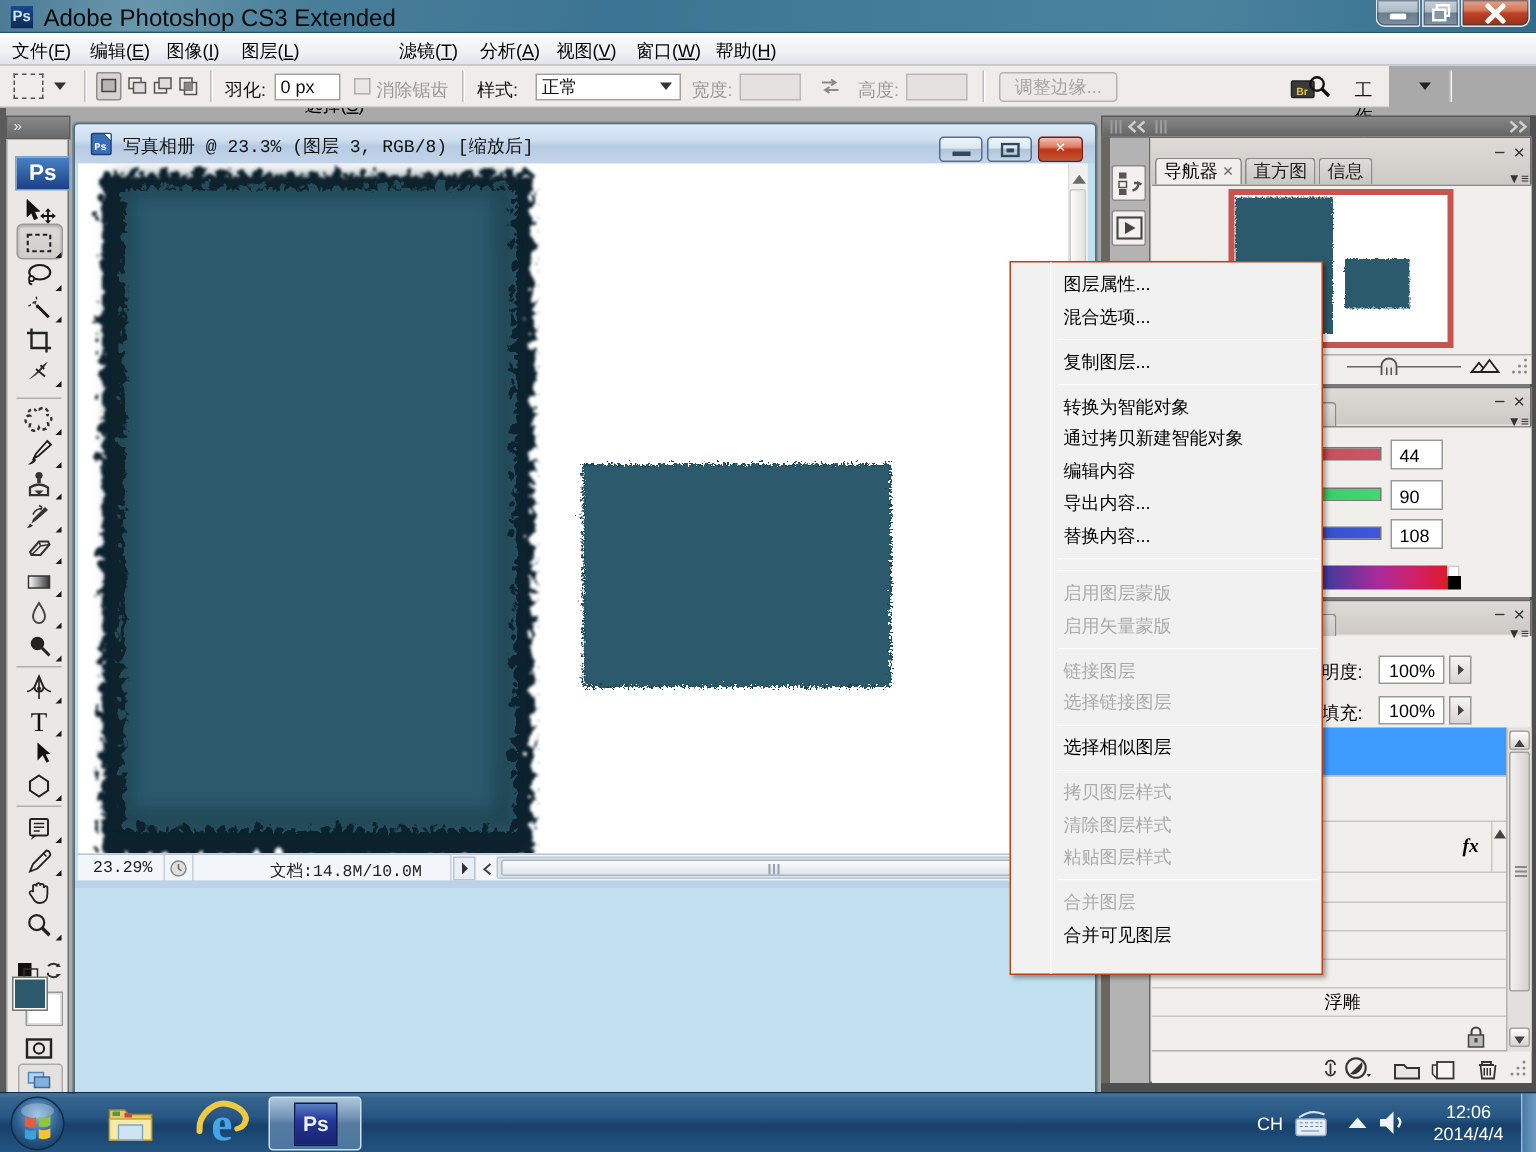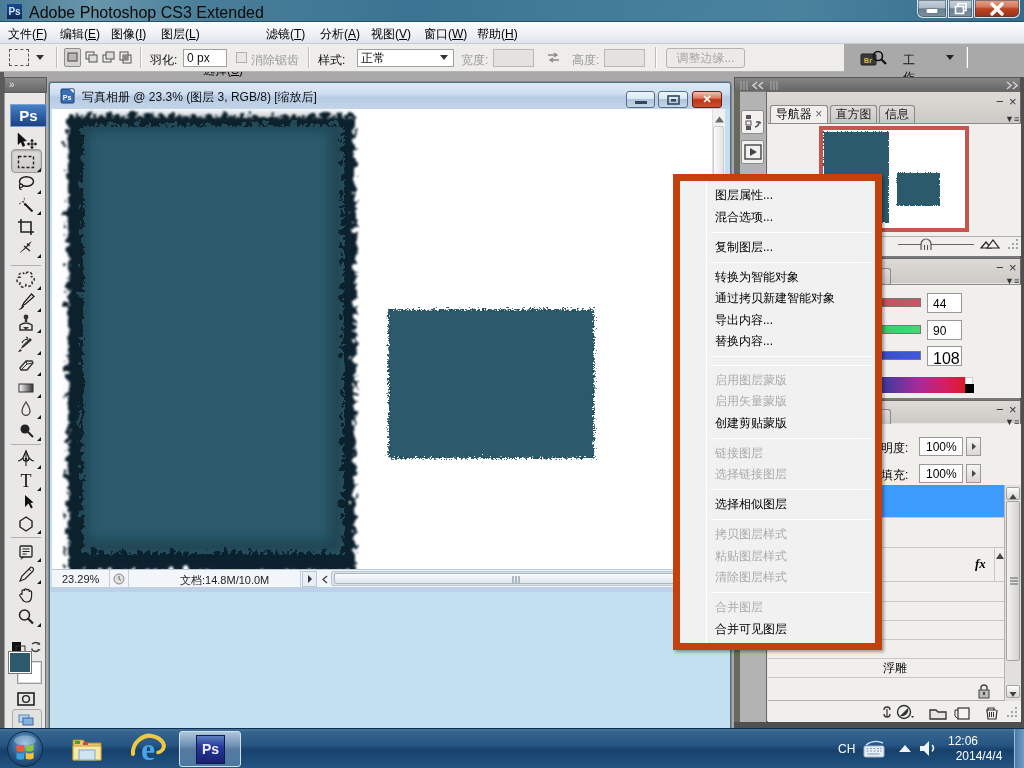--- a/index.html
+++ b/index.html
@@ -16,39 +16,39 @@
 .winbtn { top:0; height:18px; border:1px solid #dce6ee; border-top:none; box-shadow:inset 0 0 0 1px rgba(40,60,80,.5); background:linear-gradient(#c9d4dc 0%,#aebcc7 45%,#69808f 52%,#7e92a1 100%); }
 .winbtn .g { position:absolute; left:50%; top:50%; transform:translate(-50%,-50%); }
 #btn-close { background:linear-gradient(#e1a48c 0%,#d5795a 40%,#bf4224 52%,#953019 100%) !important; }
 
 
 #menubar { left:0; top:22px; width:1024px; height:22px; background:linear-gradient(#fbfcfd,#eef1f5 60%,#dfe5ec); border-bottom:1px solid #c8cdd4; }
 #menubar span.mi { position:absolute; top:4px; font-size:12px; color:#000; }
 #menubar u { text-decoration:underline; }
 
 
-#optbar { left:0; top:44px; width:844px; height:28px; background:#eeedea; border-bottom:1px solid #b5b5b5; }
+#optbar { left:0; top:44px; width:926px; height:28px; background:#eeedea; border-bottom:1px solid #b5b5b5; }
 .vsep { position:absolute; top:3px; height:21px; width:1px; background:#bcbcbc; box-shadow:1px 0 0 #fff; }
 .optlabel { position:absolute; top:8px; font-size:12px; color:#111; }
 .optlabel.dis { color:#9a9a9a; }
 .optinput { position:absolute; top:5px; height:18px; background:#fff; border:1px solid #a0a0a0; font-size:12px; color:#111; padding-left:3px; line-height:16px; }
 .optinput.dis { background:#e3e2df; border-color:#b9b9b8; }
 
 
 #leftedge { left:0; top:72px; width:4px; height:656px; background:#5b5b5b; }
 #toolhead { left:4px; top:77px; width:43px; height:16px; background:linear-gradient(#8a8a8a,#686868); border:1px solid #5c5c5c; color:#e8e8e8; font-size:10px; line-height:14px; padding-left:4px; letter-spacing:-2px; }
 #toolbar { left:4px; top:93px; width:42px; height:637px; background:#e9e8e6; border-left:1px solid #9d9d9d; border-right:1px solid #6f6f6f; }
 #toolbar .tool { position:absolute; left:3px; width:36px; height:20px; }
 #toolbar .tool .fly { position:absolute; right:3px; bottom:0; width:0; height:0; border-left:4px solid transparent; border-bottom:4px solid #1a1a1a; }
 #toolbar svg { display:block; margin:0 auto; }
 #pslogo { left:5px; top:11px; width:37px; height:23px; background:linear-gradient(#4781c4,#1c4186); border:1px solid #7aa2cf; color:#fff; font-size:15px; font-weight:bold; text-align:center; line-height:21px; }
 .tsep { position:absolute; left:6px; width:30px; height:1px; background:#b0b0b0; }
 
 
-#docwin { left:49px; top:82px; width:682px; height:658px; border:1px solid #51707f; border-radius:3px 3px 0 0; background:#c3e0f0; box-shadow:0 0 0 1px rgba(20,40,60,.25); }
+#docwin { left:49px; top:82px; width:682px; height:658px; border:1px solid #51707f; border-radius:3px 3px 0 0; background:#c3e0f0; box-shadow:0 0 0 1px rgba(20,40,60,.25);font-family:Liberation Mono, monospace; }
 #doctitle { left:0; top:0; width:680px; height:26px; background:linear-gradient(#dce9f7 0%,#cfdff0 40%,#b6cbe3 55%,#c3d4e8 100%); border-radius:3px 3px 0 0; }
 #doctitle .dicon { left:10px; top:4px; width:16px; height:17px; }
 #doctitle .dtext { left:32px; top:6px; font-size:12px; color:#111; }
 .dwbtn { top:8px; height:17px; border:1px solid #55708b; border-radius:3px; background:linear-gradient(#eef4fa 0%,#dde8f2 45%,#b0c4d9 50%,#c6d6e7 100%); }
 #dwclose { background:linear-gradient(#f3c0b4 0%,#dd7b60 40%,#bf3317 52%,#c4552f 100%); border-color:#6c1c10; }
 #canvas { left:2px; top:26px; width:660px; height:460px; background:#fff; overflow:hidden; }
 #vscroll { left:662px; top:26px; width:13px; height:460px; background:#f1f1f0; }
 #statusrow { left:2px; top:486px; width:677px; height:18px; background:#f2f6fa; border-top:1px solid #b9c6d4; font-size:11px; color:#222; }
 #docbottom { left:0; top:504px; width:680px; height:5px; background:#bdd2ea; }
 
@@ -58,21 +58,21 @@
 #dockbottom { left:734px; top:722px; width:290px; height:6px; background:#4f4f4f; }
 #iconstrip { left:740px; top:92px; width:26px; height:630px; background:#b3b3b3; }
 .panelgroup { background:#e9e7e4; border:1px solid #696969; }
 .pg-min { position:absolute; font-size:13px; color:#333; line-height:8px; }
 .tab { position:absolute; top:0; height:18px; border:1px solid #8a8a8a; border-bottom:none; border-radius:3px 3px 0 0; font-size:12px; text-align:center; }
 .tab.on { background:#f0efec; color:#000; }
 .tab.off { background:linear-gradient(#dedcd8,#c9c7c2); color:#222; }
 .pmenu { position:absolute; font-size:9px; color:#333; }
 
 
-#ctxmenu { left:673px; top:174px; width:209px; height:476px; background:#f1f1f1; border:7px solid #c2410c; box-shadow:2px 2px 3px rgba(0,0,0,.35); z-index:50; }
+#ctxmenu { left:673px; top:174px; width:209px; height:476px; background:#f1f1f1; border:1px solid #c2410c; box-shadow:2px 2px 3px rgba(0,0,0,.35); z-index:50; }
 #ctxmenu .gut { position:absolute; left:26px; top:0; width:1px; height:100%; background:#e2e3e3; border-right:1px solid #fff; }
 .mitem { position:relative; height:21.5px; line-height:21.5px; padding-left:35px; font-size:12px; color:#000; }
 .mitem.dis { color:#ababab; }
 .msep { position:relative; height:8.5px; }
 .msep div { position:absolute; left:31px; right:2px; top:3.5px; height:1px; background:#dcdcdc; border-bottom:1px solid #fff; }
 
 
 #taskbar { left:0; top:728px; width:1024px; height:40px;
   background:linear-gradient(#49759c 0%,#35648e 8%,#275684 40%,#17406b 55%,#1c4a77 75%,#245481 100%);
   border-top:1px solid #0d2c4e; }
@@ -527,21 +527,21 @@
     <div class="tab off" style="left:53px;top:9px;width:44px;line-height:16px;">色板</div>
     <div class="tab off" style="left:102px;top:9px;width:22px;line-height:16px;"></div>
     <div class="abs" style="left:1px;top:25px;width:253px;height:114px;background:#f0efec;border-top:1px solid #8a8a8a;"></div>
     <div class="pmenu abs" style="left:238px;top:17px;">▼<span style="letter-spacing:-1px;">≡</span></div>
 
     <div class="abs" style="left:30px;top:39px;width:124px;height:9px;background:linear-gradient(90deg,#24090c,#8c2330 40%,#c8515f 75%,#cb5666);border:1px solid #777;"></div>
     <div class="abs" style="left:160px;top:34px;width:35px;height:20px;background:#fff;border:1px solid #999;font-size:12px;padding:3px 0 0 5px;">44</div>
     <div class="abs" style="left:30px;top:66px;width:124px;height:9px;background:linear-gradient(90deg,#0a1f10,#1f7a38 40%,#3fcf6a 75%,#44d871);border:1px solid #777;"></div>
     <div class="abs" style="left:160px;top:61px;width:35px;height:20px;background:#fff;border:1px solid #999;font-size:12px;padding:3px 0 0 5px;">90</div>
     <div class="abs" style="left:30px;top:92px;width:124px;height:9px;background:linear-gradient(90deg,#070b22,#1c2f8c 40%,#3852cf 75%,#3d58dd);border:1px solid #777;"></div>
-    <div class="abs" style="left:160px;top:87px;width:35px;height:20px;background:#fff;border:1px solid #999;font-size:16px;padding:3px 0 0 5px;">108</div>
+    <div class="abs" style="left:160px;top:87px;width:35px;height:20px;background:#fff;border:1px solid #999;font-size:12px;padding:3px 0 0 5px;">108</div>
 
     <div class="abs" style="left:12px;top:118px;width:186px;height:16px;background:linear-gradient(90deg,#3fae62 0%,#2a9ec0 30%,#3f3a9c 56%,#a82a9a 75%,#d41f60 90%,#da1b2a 100%);"></div>
     <div class="abs" style="left:198px;top:118px;width:8px;height:8px;background:#fff;border:1px solid #ccc;"></div>
     <div class="abs" style="left:198px;top:125px;width:9px;height:9px;background:#000;"></div>
   </div>
 
   <div class="panelgroup abs" style="left:766px;top:400px;width:255px;height:322px;">
     <div class="abs" style="left:0;top:0;width:253px;height:22px;background:linear-gradient(#dedbd7,#cdcac5);"></div>
     <span class="pg-min abs" style="left:229px;top:5px;">−</span>
     <span class="pg-min abs" style="left:242px;top:5px;">×</span>
@@ -633,46 +633,46 @@
     <div class="mitem">混合选项...</div>
     <div class="msep">
         <div></div>
       </div>
     <div class="mitem">复制图层...</div>
     <div class="msep">
         <div></div>
       </div>
     <div class="mitem">转换为智能对象</div>
     <div class="mitem">通过拷贝新建智能对象</div>
+    <div class="mitem">编辑内容</div>
     <div class="mitem">导出内容...</div>
     <div class="mitem">替换内容...</div>
     <div class="msep">
         <div></div>
       </div>
     <div class="msep">
         <div></div>
       </div>
     <div class="mitem dis">启用图层蒙版</div>
     <div class="mitem dis">启用矢量蒙版</div>
-    <div class="mitem">创建剪贴蒙版</div>
     <div class="msep">
         <div></div>
       </div>
     <div class="mitem dis">链接图层</div>
     <div class="mitem dis">选择链接图层</div>
     <div class="msep">
         <div></div>
       </div>
     <div class="mitem">选择相似图层</div>
     <div class="msep">
         <div></div>
       </div>
     <div class="mitem dis">拷贝图层样式</div>
+    <div class="mitem dis">清除图层样式</div>
     <div class="mitem dis">粘贴图层样式</div>
-    <div class="mitem dis">清除图层样式</div>
     <div class="msep">
         <div></div>
       </div>
     <div class="mitem dis">合并图层</div>
     <div class="mitem">合并可见图层</div>
   </div>
 </div>
 
 <div id="taskbar" class="abs">
 
@@ -718,16 +718,16 @@
       </g>
     <path d="M4 6 q8 -6 17 -2" fill="none" stroke="#cfe0ee" stroke-width="1.4"></path>
   </svg>
   <svg class="abs" style="left:897px;top:15px;" width="16" height="10">
       <path d="M8 1 L14 8 H2 Z" fill="#eef4fa"></path>
     </svg>
   <svg class="abs" style="left:917px;top:9px;" width="24" height="20">
     <path d="M3 8 h4 l5 -5 v15 l-5 -5 h-4 Z" fill="#eef4fa"></path>
     <path d="M15 7 q3 3.2 0 6.4" fill="none" stroke="#eef4fa" stroke-width="1.6"></path>
   </svg>
-  <div class="traytext abs" style="left:948px;top:5px;width:62px;text-align:left;">12:06</div>
+  <div class="traytext abs" style="left:948px;top:5px;width:62px;text-align:center;">12:06</div>
   <div class="traytext abs" style="left:948px;top:20px;width:62px;text-align:center;">2014/4/4</div>
   <div class="abs" style="left:1014px;top:0;width:10px;height:40px;background:linear-gradient(90deg,#4a7aa5,#6f9cc3);border-left:1px solid #9dbcd8;"></div>
 </div>
 
 </body></html>

